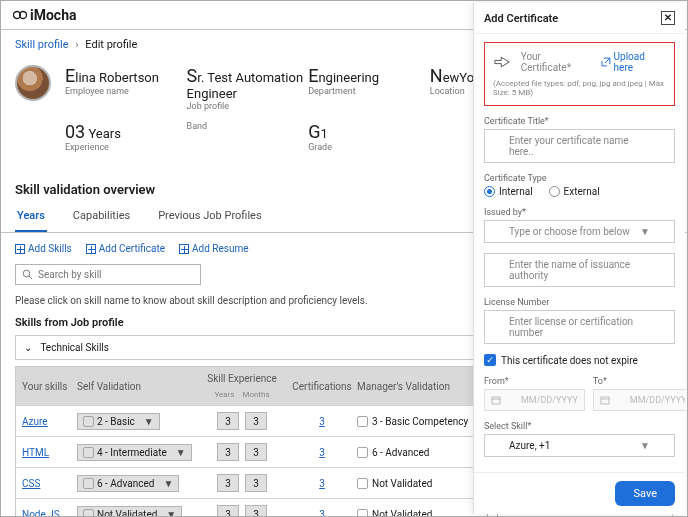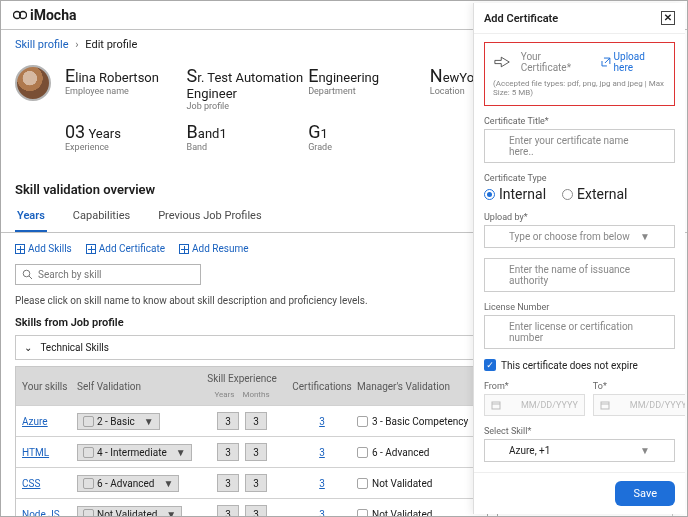--- a/index.html
+++ b/index.html
@@ -72,21 +72,21 @@
 .pbody { flex:1; overflow:auto; padding:8px 10px; }
 .upload { border:1.5px solid #d33; padding:8px; position:relative; }
 .upload-row { display:flex; align-items:center; gap:8px; font-size:10px; }
 .upload-row .lbl { color:#888; }
 .upload-row .lnk { color:#1e6fd9; display:flex; align-items:center; gap:3px; }
 .accept { font-size:8px; color:#888; margin-top:6px; }
 .fld { margin-top:10px; }
 .fld label { font-size:9px; color:#666; display:block; margin-bottom:3px; }
 .inpt, .sel { width:100%; border:1px solid #ccc; padding:5px 24px; font-size:10px; color:#888; background:#fff; }
 .sel { display:flex; justify-content:space-between; align-items:center; }
-.radios { display:flex; gap:16px; font-size:14px; align-items:center; }
+.radios { display:flex; gap:16px; font-size:10px; align-items:center; }
 .radio { display:flex; align-items:center; gap:4px; }
 .rdot { width:11px; height:11px; border:1px solid #888; border-radius:50%; display:flex; align-items:center; justify-content:center; }
 .rdot.on { border-color:#1e6fd9; }
 .rdot.on::after { content:""; width:5px; height:5px; background:#1e6fd9; border-radius:50%; }
 .chk { display:flex; align-items:center; gap:5px; font-size:10px; }
 .chkbox { width:12px; height:12px; background:#1e6fd9; border-radius:2px; display:flex; align-items:center; justify-content:center; color:#fff; font-size:9px; }
 .daterow { display:flex; gap:8px; }
 .daterow .fld { flex:1; }
 .dateinp { display:flex; align-items:center; gap:20px; border:1px solid #ddd; padding:5px 6px; font-size:9px; color:#bbb; background:#fafafa; }
 .pfoot { padding:8px 10px; border-top:1px solid #eee; display:flex; justify-content:flex-end; }
@@ -137,21 +137,20 @@
       <div class="pitem">
           <div class="big"><span class="cap">N</span>ewYork</div>
           <div class="sml">Location</div>
         </div>
       <div class="pitem"></div>
       <div class="pitem">
           <div class="big"><span class="cap">03</span> Years</div>
           <div class="sml">Experience</div>
         </div>
       <div class="pitem">
-          <div class="big"><span class="cap">B</span>and1</div>
           <div class="sml">Band</div>
         </div>
       <div class="pitem">
           <div class="big"><span class="cap">G</span>1</div>
           <div class="sml">Grade</div>
         </div>
     </div>
   </div>
 
   <div class="section-title">Skill validation overview</div>
@@ -323,21 +322,21 @@
             <span>Internal</span>
           </div>
         <div class="radio">
             <span class="rdot"></span>
             <span>External</span>
           </div>
       </div>
     </div>
 
     <div class="fld">
-      <label>Upload by*</label>
+      <label>Issued by*</label>
       <div class="sel">
           <span>Type or choose from below</span>
           <span>▼</span>
         </div>
     </div>
 
     <div class="fld">
       <div class="inpt">Enter the name of issuance  authority</div>
     </div>
 

